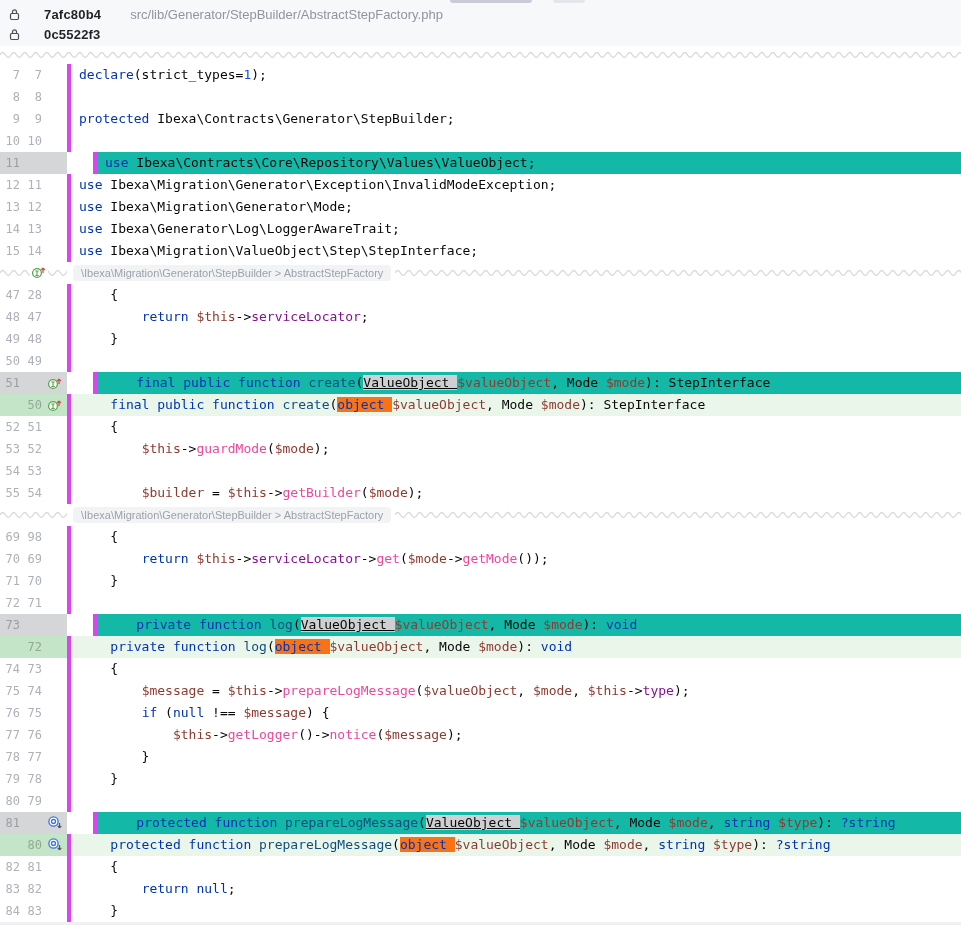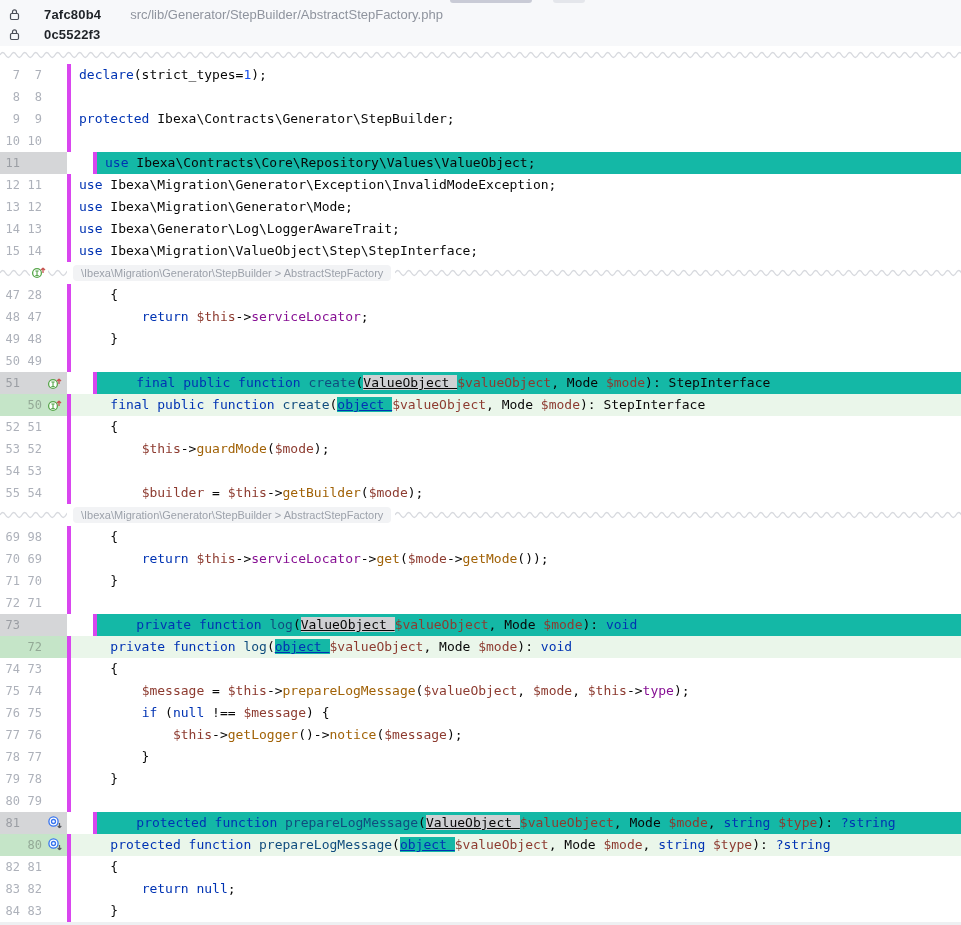--- a/index.html
+++ b/index.html
@@ -34,25 +34,25 @@
   .row.del .gut { background:#d5d6d8; color:#9b9ea4; }
   .row.del .codecell { background:#14b8a6;margin-left:26px; }
   .row.add .gut { background:#c5e5c8; color:#93a996; }
   .row.add .codecell { background:#eaf6ea; }
 
   
   .tk-kw { color:#0033b3; }
   .tk-num { color:#1750eb; }
   .tk-var { color:#8d3b30; }
   .tk-field { color:#871094; }
-  .tk-call { color:#a16207; }
+  .tk-call { color:#ec4899; }
   .tk-decl { color:#104d7e; }
   .tk-pl { color:#080808; }
   .tk-hl-del { background:#cfd0d3;text-decoration:underline; }
-  .tk-hl-add { background:#14b8a6;text-decoration:underline; }
+  .tk-hl-add { background:#f97316; }
 
   
   .seprow { display:flex; height:22px; align-items:center; position:relative; background:#fff; }
   .sep-left { width:67px; flex:0 0 67px; height:12px; position:relative;
               display:flex; align-items:center; }
   .sep-icon { position:absolute; left:30px; top:-3px; background:#fff; padding:0 1px; }
   .pill { margin-left:6px; background:#f2f3f5; border-radius:4px; padding:2px 8px;
           font-size:11px; color:#9da2ab; white-space:nowrap; }
   .sep-right { flex:1; height:12px; display:flex; align-items:center; margin-left:4px; }
 

